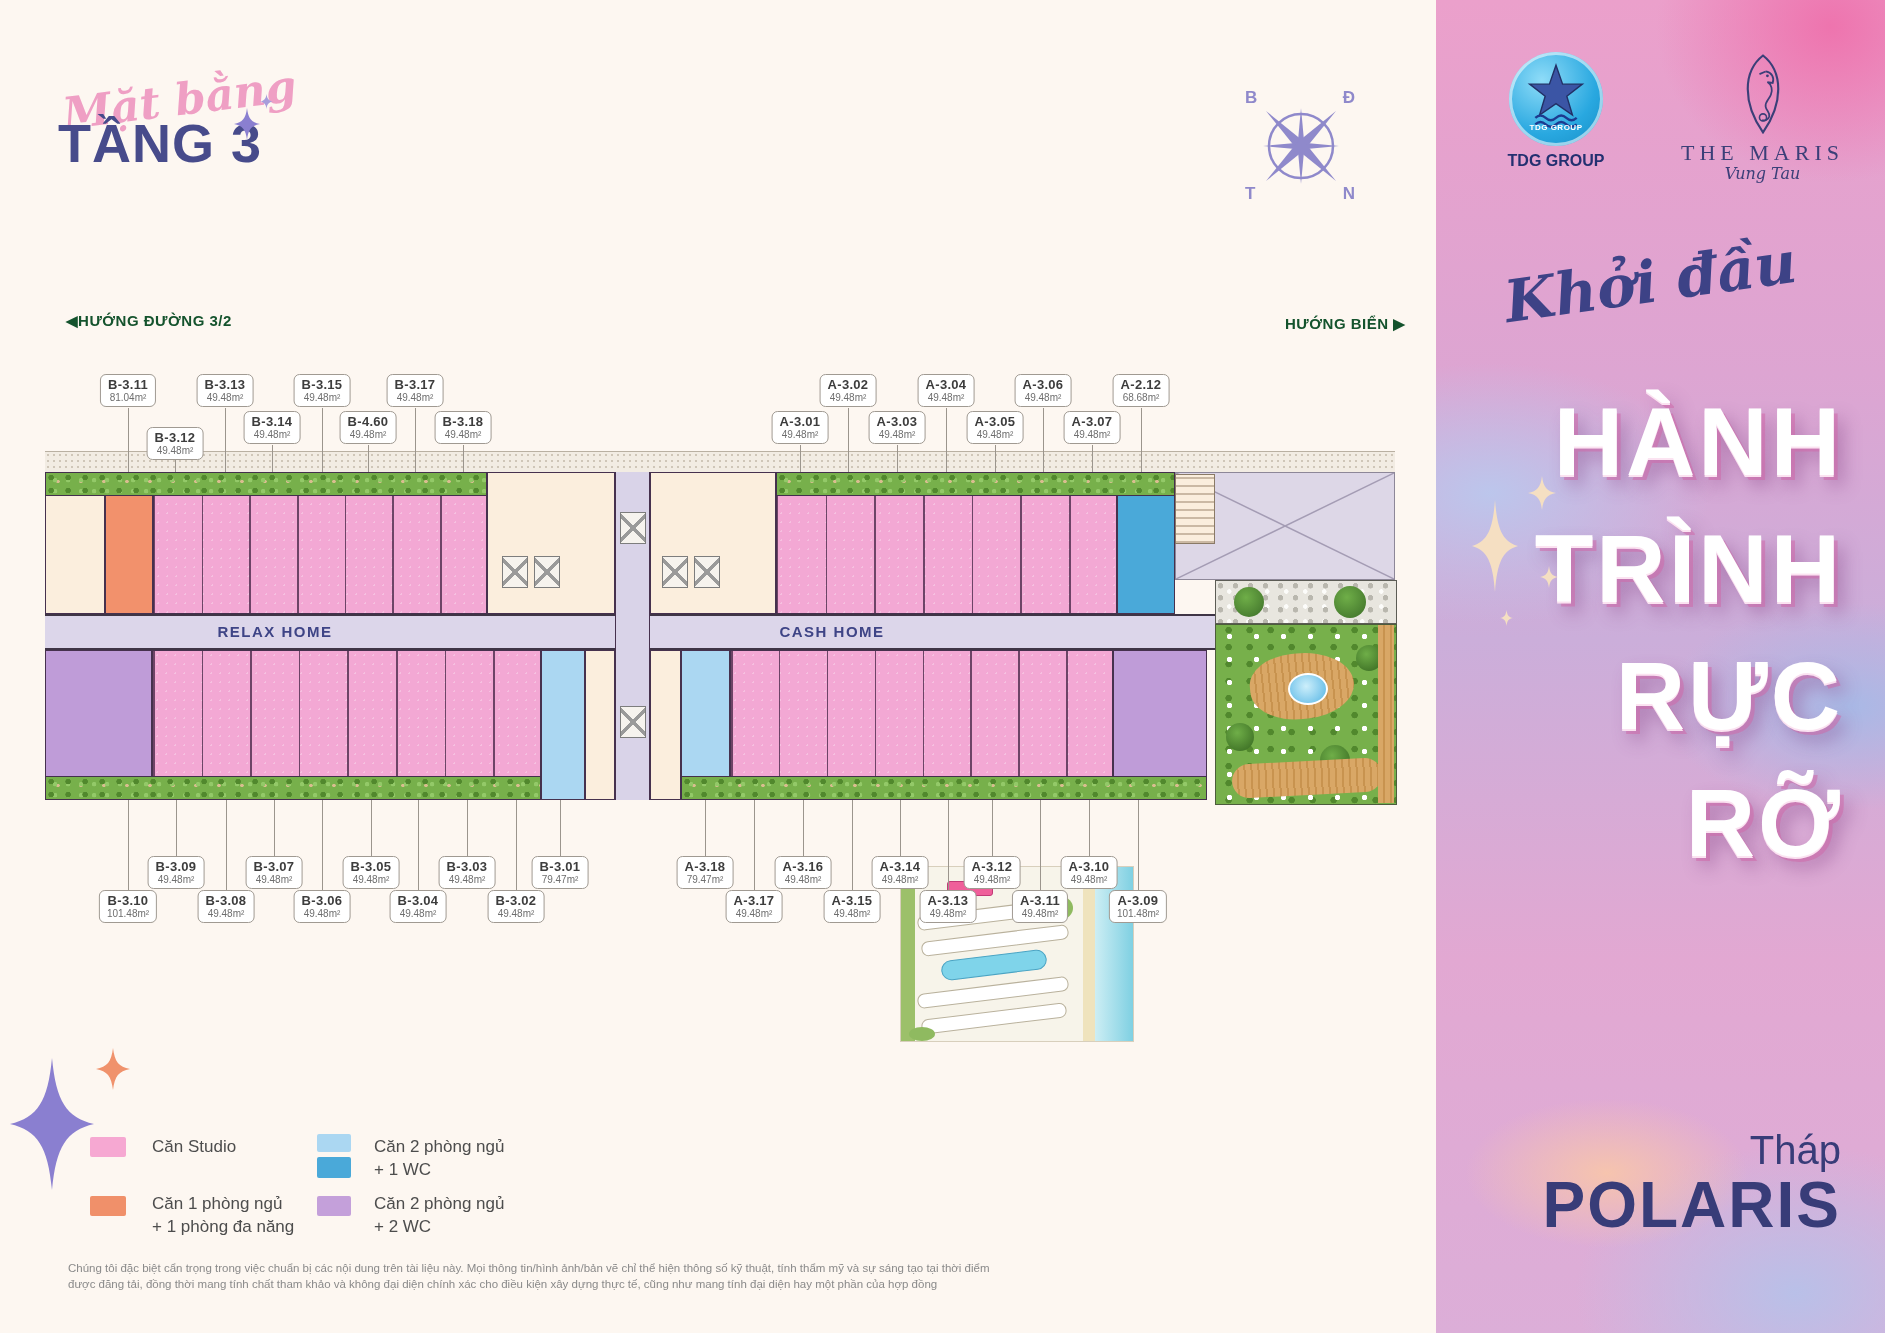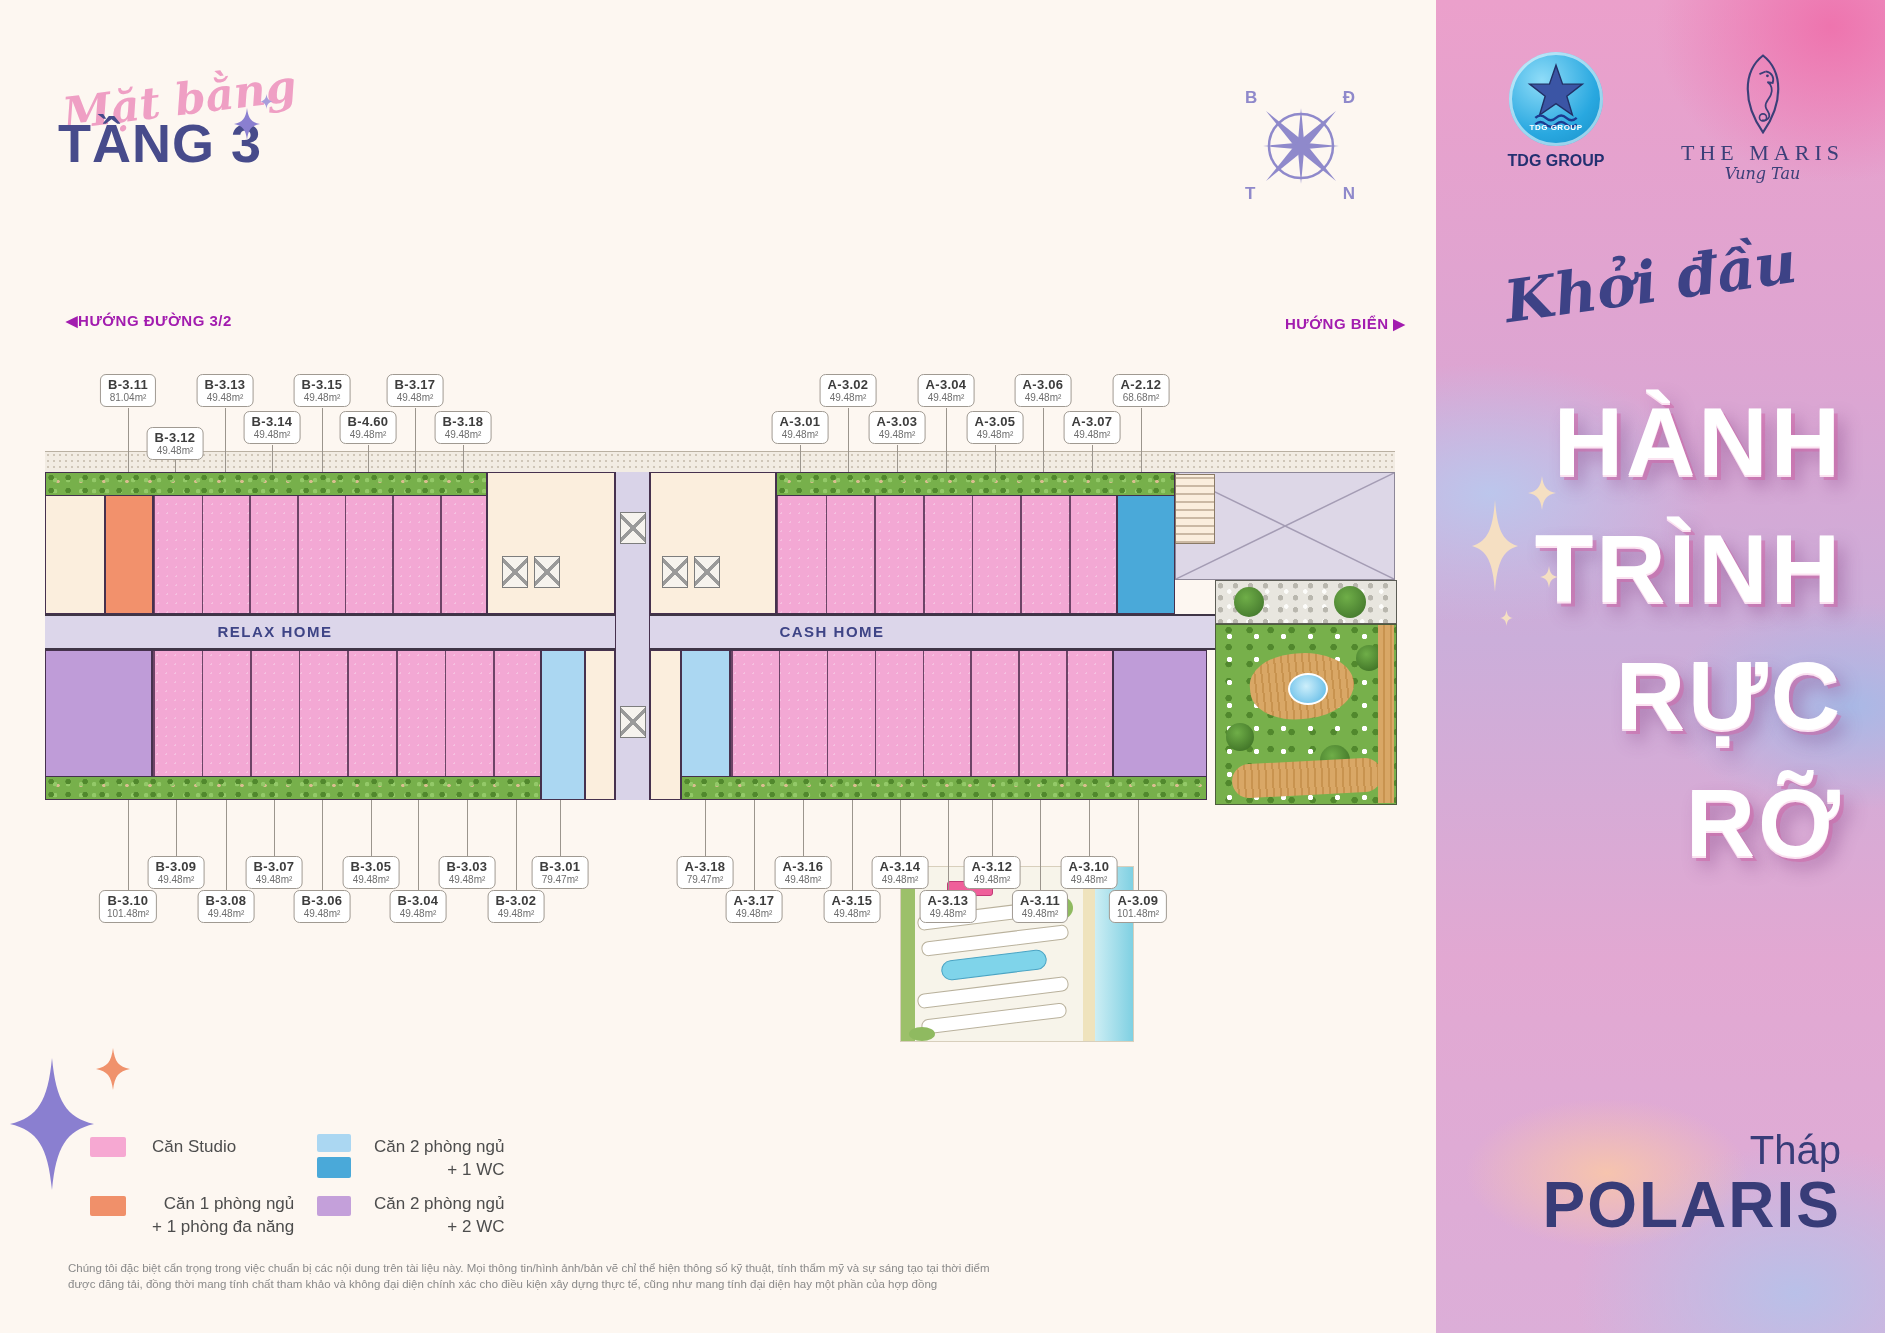--- a/index.html
+++ b/index.html
@@ -24,21 +24,21 @@
       background:radial-gradient(circle at 35% 30%,#8fdcf8,#29a8e0 60%,#148cc4);
       box-shadow:inset 0 0 0 3px rgba(255,255,255,.55);}
   .tdg-badge{position:absolute;left:0;right:0;bottom:14px;text-align:center;color:#fff;
       font-size:8px;font-weight:bold;letter-spacing:.5px;}
   .tdg-caption{left:1495px;top:152px;width:122px;text-align:center;font-size:16px;font-weight:bold;color:#233070;}
   .maris{left:1655px;top:52px;width:215px;text-align:center;color:#3b3f78;}
   .maris-name{font-family:"Liberation Serif",serif;font-size:22px;letter-spacing:5px;margin-top:4px;}
   .maris-city{font-family:"DejaVu Serif",serif;font-style:italic;font-size:16px;margin-top:-2px;}
 
   
-  .dir{font-size:15px;font-weight:bold;color:#a21caf;letter-spacing:.5px;}
+  .dir{font-size:15px;font-weight:bold;color:#14532d;letter-spacing:.5px;}
 
   
   .wall{border:1.5px solid #46314e;box-sizing:border-box;}
   .hatch{background-color:#f2ece3;background-image:radial-gradient(#cfc6b8 1px,transparent 1px);
          background-size:6px 6px;border-top:1px solid #b9b0a2;border-bottom:1px solid #b9b0a2;}
   .green{background-color:#77b04b;background-image:
       radial-gradient(circle at 30% 35%, #51882d 0 2.5px, transparent 3px),
       radial-gradient(circle at 70% 65%, #93c968 0 2px, transparent 2.5px),
       radial-gradient(circle at 52% 50%, #d9bd8f 0 1.5px, transparent 2px);
       background-size:17px 13px,13px 11px,23px 17px;border:1px solid #43304c;box-sizing:border-box;}
@@ -71,21 +71,21 @@
 
   
   .ubox{position:absolute;transform:translateX(-50%);background:#fff;border:1px solid #a09a92;border-radius:6px;
         padding:2px 7px 3px;text-align:center;white-space:nowrap;z-index:30;}
   .uid{font-size:13px;font-weight:bold;color:#3d3d3d;letter-spacing:.3px;}
   .uarea{font-size:10px;color:#6e6e6e;}
   .lead{position:absolute;width:1px;background:#9b958d;z-index:25;}
 
   
   .lg-swatch{position:absolute;border-radius:2px;}
-  .lg-text{position:absolute;font-size:17px;color:#4d4d4d;line-height:23px;text-align:right;}
+  .lg-text{position:absolute;font-size:17px;color:#4d4d4d;line-height:23px;}
 
   
   .sitemap{left:900px;top:866px;width:232px;height:174px;background:#f7f4ea;border:1px solid #d8cfbc;overflow:hidden;}
   .bldg{position:absolute;height:13px;background:#ffffff;border:1px solid #b9b19c;border-radius:7px;transform:rotate(-7deg);}
 
   
   .disclaimer{left:68px;top:1260px;width:1150px;font-size:11.5px;color:#8a8a8a;line-height:16px;}
 
   
   .sidebar{left:1436px;top:0;width:449px;height:1333px;background:

